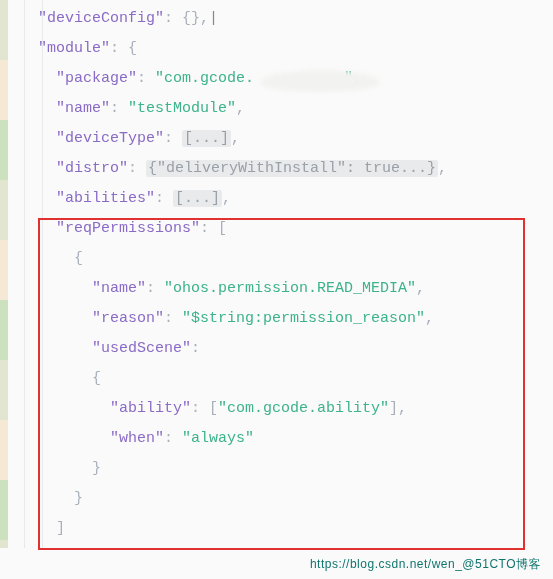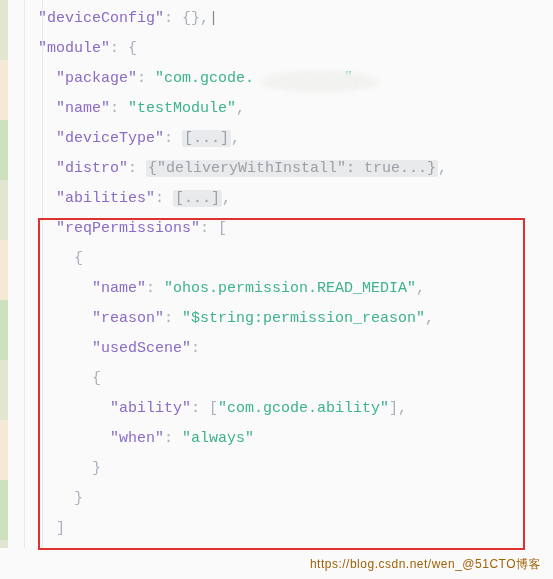--- a/index.html
+++ b/index.html
@@ -70,21 +70,21 @@
     border-radius: 50% 50% 50% 50% / 60% 60% 40% 40%;
     filter: blur(2px);
     opacity: 0.95;
   }
   .sm1 { left: 260px; top: 70px; width: 120px; height: 22px; }
   .watermark {
     position: absolute;
     right: 12px;
     bottom: 6px;
     font-size: 12px;
-    color: #a16207;
+    color: #0f766e;
     font-family: Arial, sans-serif;
     letter-spacing: 0.5px;
   }
 </style>
 </head>
 <body>
 
 <div class="editor">
   <div class="gutter"></div>
   <div class="guide g1"></div>

